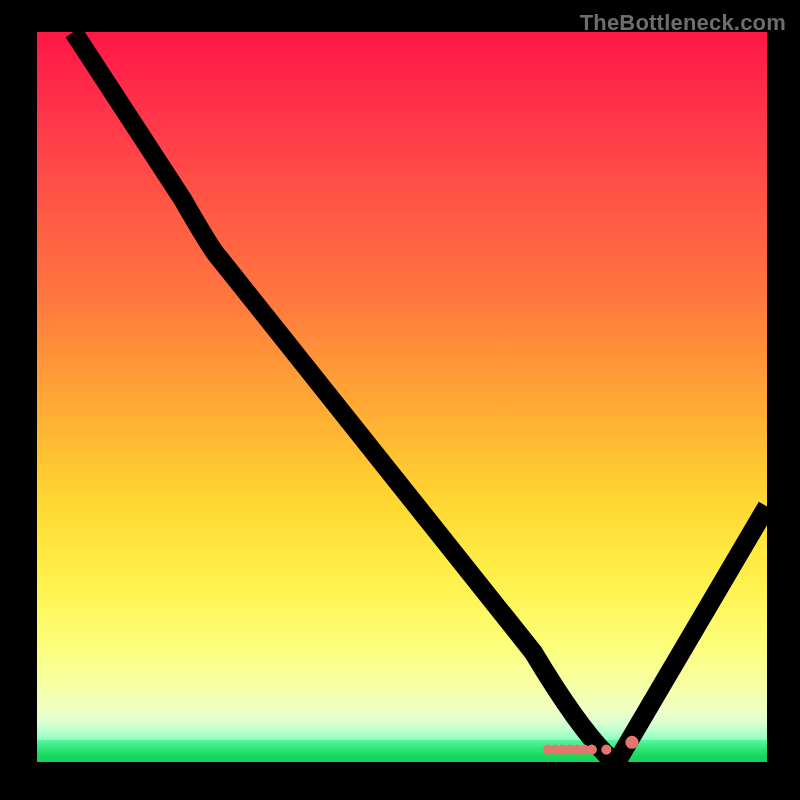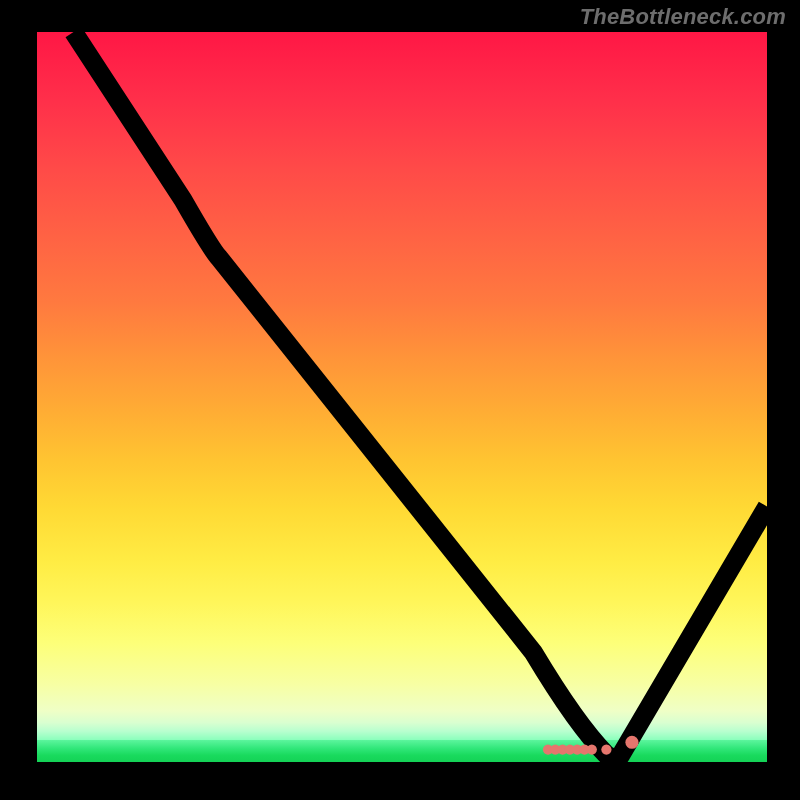--- a/index.html
+++ b/index.html
@@ -11,29 +11,28 @@
     font-family: Arial, Helvetica, sans-serif;
     overflow: hidden;
   }
   .frame {
     position: relative;
     width: 800px;
     height: 800px;
   }
   .watermark {
     position: absolute;
-    top: 4px;
+    top: 10px;
     right: 14px;
     color: #6d6d6d;
     font-size: 22px;
     font-weight: 600;
     letter-spacing: 0.2px;
     z-index: 10;
     user-select: none;
-    font-style: italic;
   }
   .plot {
     position: absolute;
     left: 35px;
     top: 30px;
     width: 730px;
     height: 730px;
     border: 2px solid #000;
   }
   

